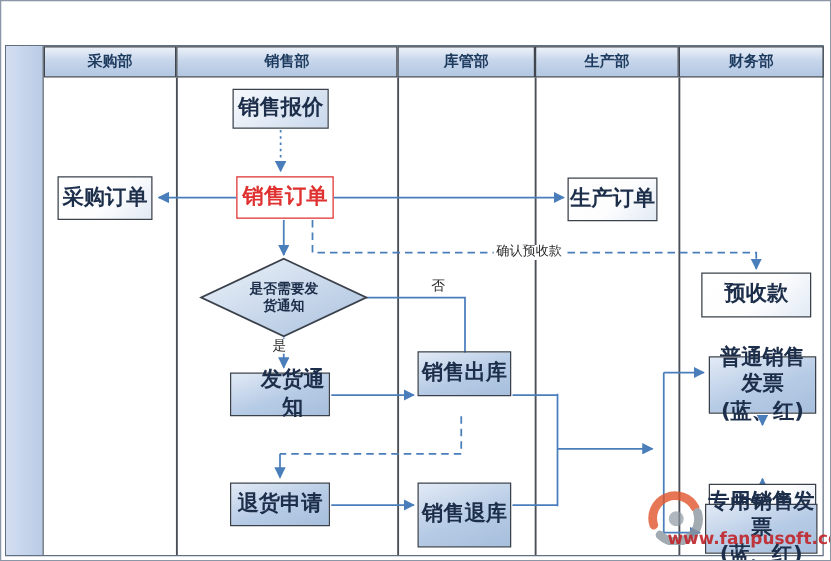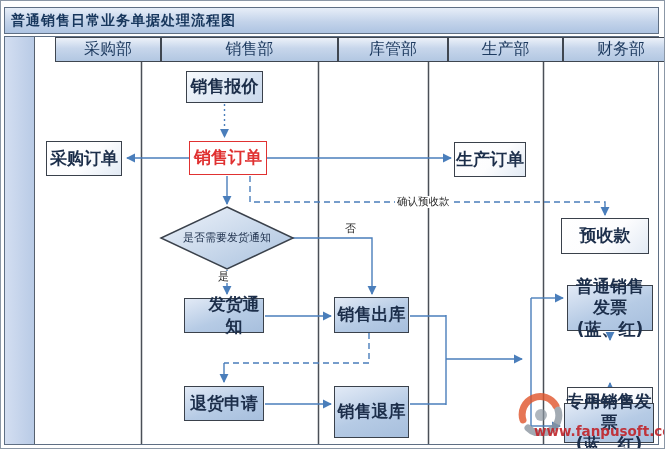--- a/index.html
+++ b/index.html
@@ -12,48 +12,47 @@
     font-size:14px;font-weight:bold;color:#17365c;letter-spacing:1px;}
   .chart-frame{position:absolute;left:3px;top:35px;width:655px;height:409px;
     border:1px solid #5f6f84;background:#fff;box-sizing:border-box;}
   .left-strip{position:absolute;left:4px;top:36px;width:30px;height:407px;
     background:linear-gradient(90deg,#d3def1 0%,#b9cbe6 100%);
     border-right:1px solid #55606e;box-sizing:border-box;}
   .lane-header{position:absolute;top:36px;height:25px;box-sizing:border-box;
     border:1px solid #3f4650;
     background:linear-gradient(180deg,#ecf1f9 0%,#c7d6eb 45%,#b2c7e2 100%);
     display:flex;align-items:center;justify-content:center;
-    font-size:16px;color:#1d3a5f;font-weight:400;margin-left:20px;}
+    font-size:12px;color:#1d3a5f;font-weight:700;}
   svg.overlay{position:absolute;left:0;top:0;width:663px;height:447px;pointer-events:none;}
   .box{position:absolute;box-sizing:border-box;border:1.5px solid #3a414b;
     display:flex;flex-direction:column;align-items:center;justify-content:center;
     font-size:17px;font-weight:600;color:#1c2e4a;text-align:center;line-height:1.25;
     background:linear-gradient(135deg,#f7fafd 0%,#c9d8ec 100%);}
   .box.blue{background:linear-gradient(160deg,#e2eaf6 0%,#b6cbe5 55%,#a7bfdd 100%);}
   .box.white{background:linear-gradient(135deg,#ffffff 0%,#fdfdfe 55%,#e2eaf4 100%);}
   .box.red{border-color:#e03131;color:#e03131;background:#fff;}
   .diamond-wrap{position:absolute;left:159px;top:206px;width:134px;height:62px;}
   .diamond-text{position:absolute;left:0;top:0;width:100%;height:100%;
-    display:flex;align-items:center;justify-content:center;
-    font-size:11px;font-weight:400;color:#1c2e4a;line-height:1.3;}
+    display:flex;flex-direction:column;align-items:center;justify-content:center;
+    font-size:11px;font-weight:700;color:#1c2e4a;line-height:1.3;}
   .edge-label{position:absolute;font-size:11px;color:#2b2b2b;background:#fff;
     padding:0 2px;line-height:1.1;}
   .watermark{position:absolute;left:513px;top:385px;width:152px;height:62px;pointer-events:none;}
   .wm-logo{position:absolute;left:4px;top:6px;opacity:.8;}
   .wm-brand{position:absolute;left:27px;top:4px;font-size:30px;font-weight:bold;
     color:#97a0ab;opacity:.7;letter-spacing:1px;white-space:nowrap;}
   .wm-url{position:absolute;left:20px;top:37px;font-size:13.5px;font-weight:bold;
     color:#c1272d;opacity:.92;white-space:nowrap;}
 </style>
 </head>
 <body>
 
 <div id="stage">
 
-  <div class="title-bar">普通销售日常业务单据处理流程图</div>
 
   <div class="chart-frame"></div>
   <div class="left-strip"></div>
 
   <div class="lane-header" style="left:34px;width:106px;">采购部</div>
   <div class="lane-header" style="left:140px;width:177px;">销售部</div>
   <div class="lane-header" style="left:317px;width:110px;">库管部</div>
   <div class="lane-header" style="left:427px;width:115px;">生产部</div>
   <div class="lane-header" style="left:542px;width:116px;">财务部</div>
 
@@ -130,21 +129,21 @@
   <div class="diamond-wrap">
     <div class="diamond-text">
       <span>是否需要发</span>
       <span>货通知</span>
     </div>
   </div>
 
   <div class="box blue" style="left:183px;top:297px;width:80px;height:35px;padding-left:20px;">
       <span>发货通知</span>
     </div>
-  <div class="box blue" style="left:333px;top:296px;width:75px;height:36px;">
+  <div class="box blue" style="left:333px;top:280px;width:75px;height:36px;">
       <span>销售出库</span>
     </div>
   <div class="box blue" style="left:183px;top:385px;width:80px;height:35px;">
       <span>退货申请</span>
     </div>
   <div class="box blue" style="left:333px;top:385px;width:75px;height:52px;">
       <span>销售退库</span>
     </div>
 
   <div class="box white" style="left:560px;top:217px;width:88px;height:36px;">

